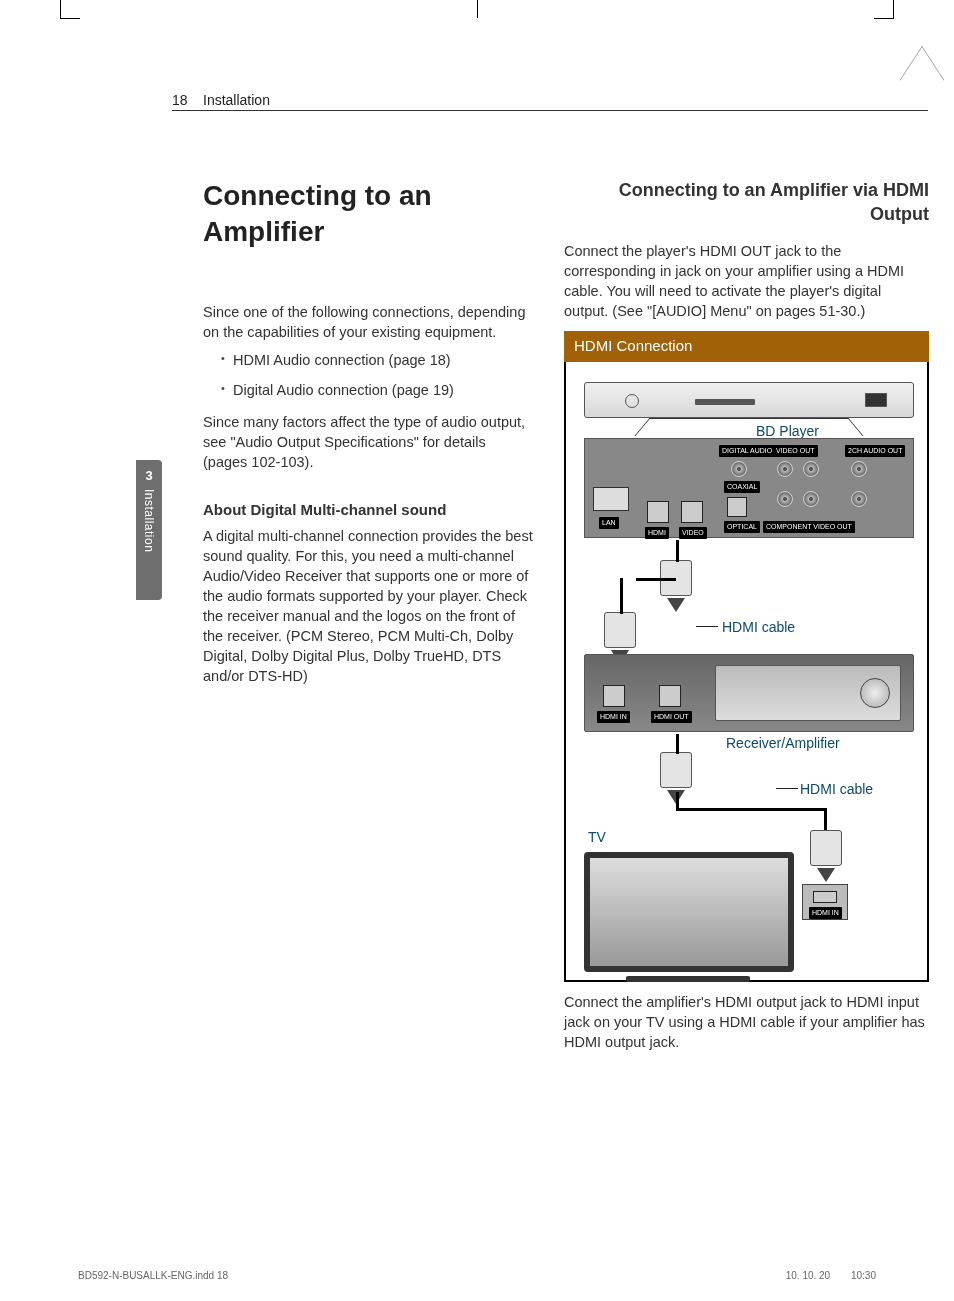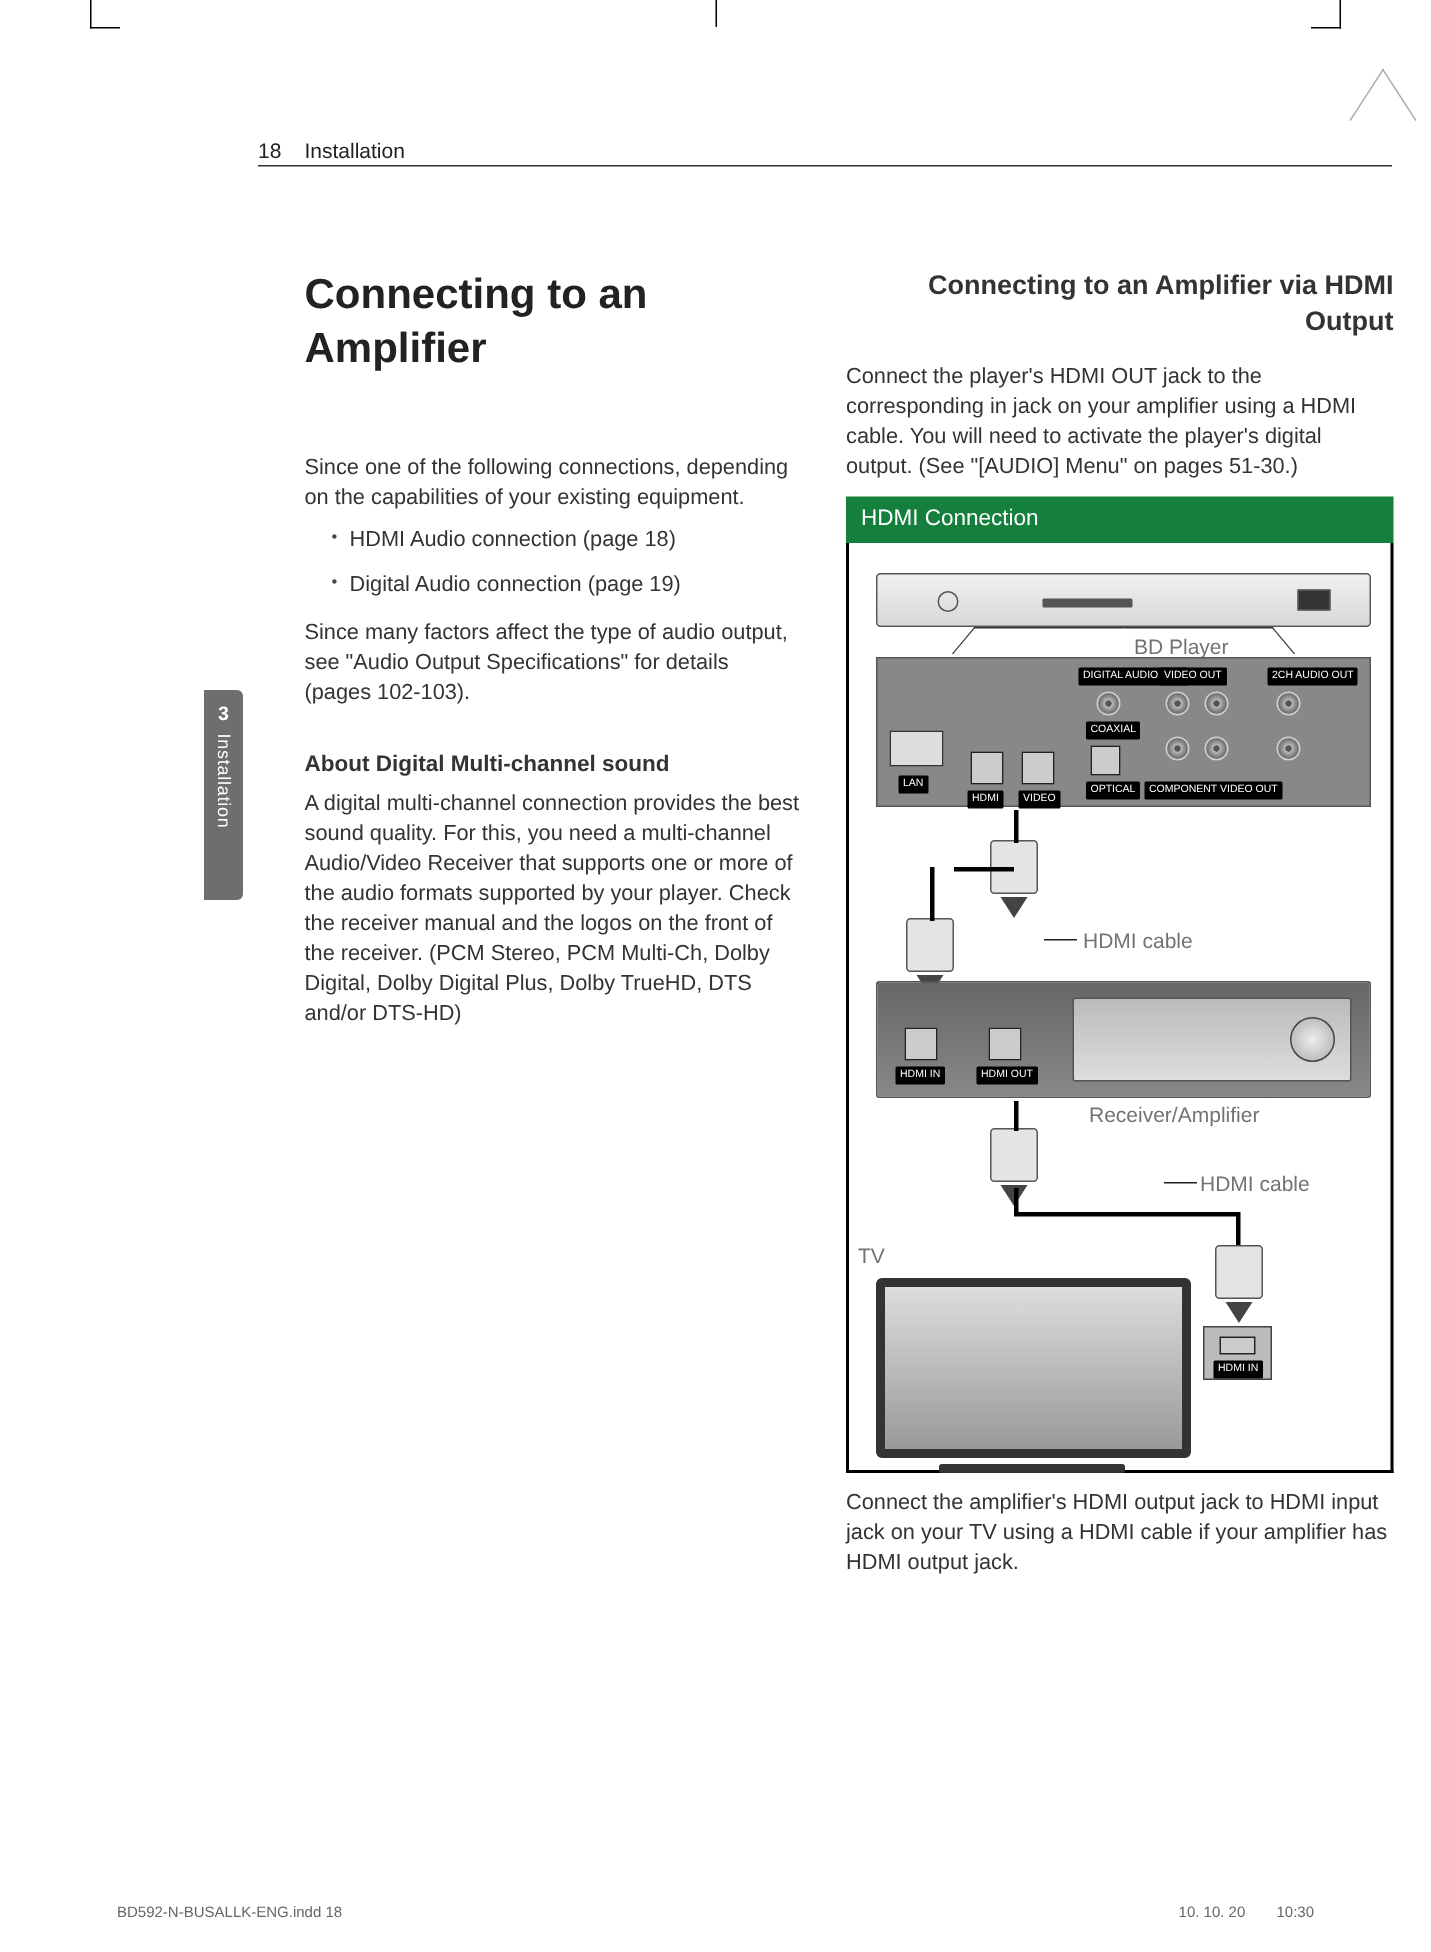--- a/index.html
+++ b/index.html
@@ -129,21 +129,21 @@
     content: "•";
     position: absolute;
     left: 0;
     top: 1px;
     font-size: 11px;
     color: #444;
   }
   
   .diagram-wrap { margin-top: 10px; }
   .diagram-title {
-    background: #15803d;
+    background: #a16207;
     color: #fff;
     padding: 5px 10px 6px 10px;
     font-size: 15px;
     font-weight: 500;
   }
   .diagram {
     border: 2px solid #000;
     border-top: none;
     position: relative;
     height: 620px;
@@ -190,21 +190,21 @@
     border-right:9px solid transparent;
     border-top:14px solid #444;
   }
   .cable-line {
     position:absolute;
     background:#000;
   }
   .label {
     position:absolute;
     font-size:14px;
-    color:#737373;
+    color:#0c4a6e;
   }
   .port-lbl{
     position:absolute;
     background:#000;
     color:#fff;
     font-size:7px;
     padding:1px 3px;
     border-radius:1px;
   }
   .rca{
@@ -330,21 +330,21 @@
         <div class="arrow-down" style="left:101px;top:428px;"></div>
         <div class="cable-line" style="left:110px;top:372px;width:3px;height:20px;"></div>
         <div class="cable-line" style="left:110px;top:430px;width:3px;height:16px;"></div>
         <div class="cable-line" style="left:110px;top:446px;width:150px;height:3px;"></div>
         <div class="cable-line" style="left:258px;top:446px;width:3px;height:24px;"></div>
         <div class="hdmi-plug" style="left:244px;top:468px;"></div>
         <div class="arrow-down" style="left:251px;top:506px;"></div>
         <div class="label" style="left:234px;top:418px;">HDMI cable</div>
         <div style="position:absolute;left:210px;top:426px;width:22px;height:0;border-top:1px solid #222"></div>
 
-        <div class="label" style="left:6px;top:466px;">TV</div>
+        <div class="label" style="left:22px;top:466px;">TV</div>
         <div class="device-box tv"></div>
         <div class="tv-stand"></div>
         <div style="position:absolute;left:236px;top:522px;width:46px;height:36px;background:#bbb;border:1.5px solid #444;">
           <div class="sq-port" style="left:10px;top:6px;width:24px;height:12px;"></div>
           <div class="port-lbl" style="left:6px;top:22px;">HDMI IN</div>
         </div>
       </div>
     </div>
 
     <p style="margin-top:10px">Connect the amplifier's HDMI output jack to HDMI input jack on your TV using a HDMI cable if your amplifier has HDMI output jack.</p>

